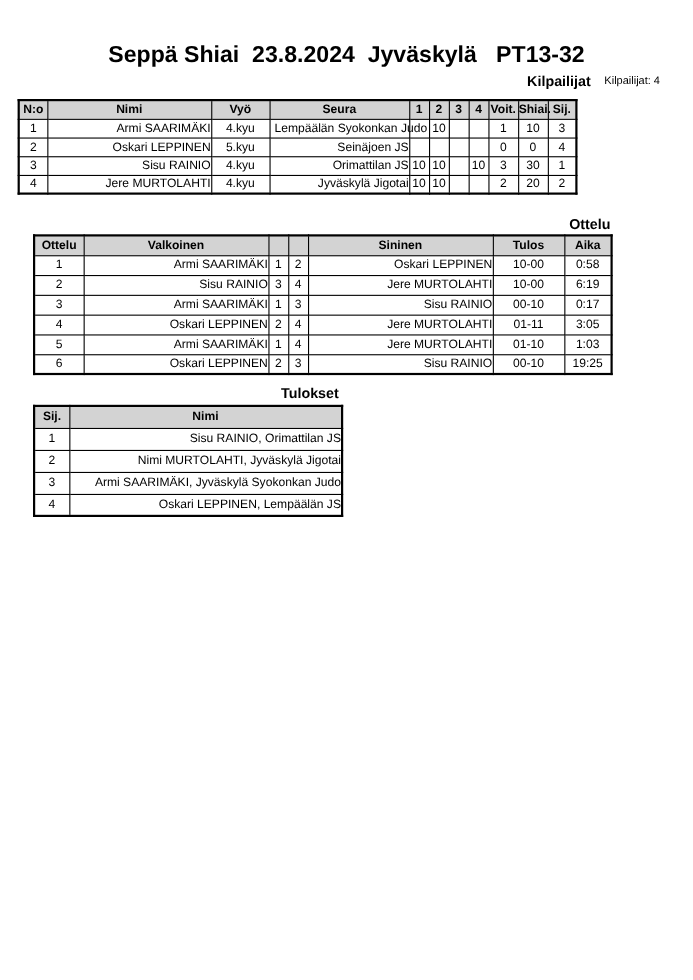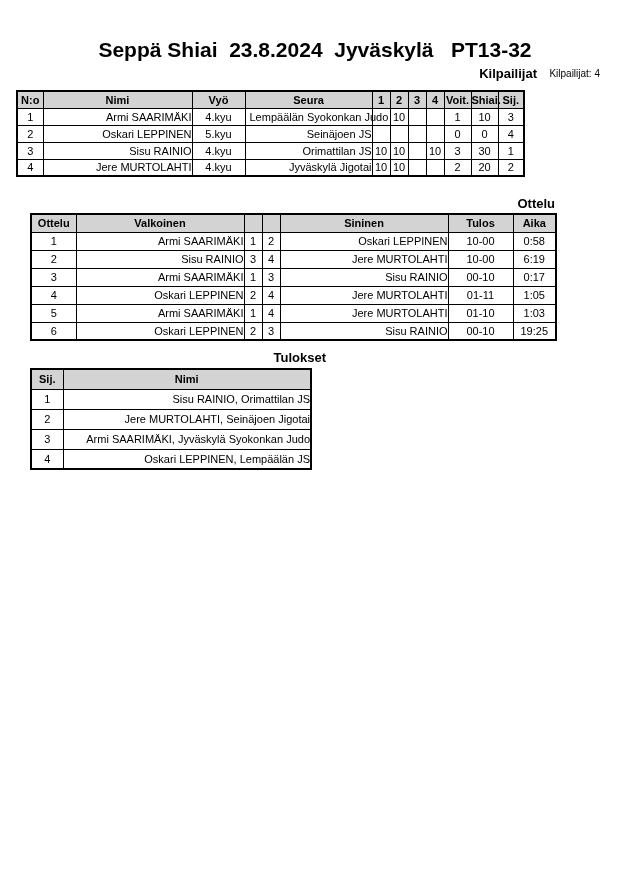--- a/index.html
+++ b/index.html
@@ -10,21 +10,21 @@
   }
   .page-title {
     position:absolute; top:38px; left:0; width:630px;
     text-align:center; font-size:21px; font-weight:bold; white-space:pre;
   }
   .section-heading {
     position:absolute; text-align:right; font-size:13px; font-weight:bold;
   }
   .heading-kilpailijat { top:66px; left:30px; width:507px; }
   .heading-ottelut    { top:196px; left:30px; width:525px; }
-  .heading-tulokset   { top:350px; left:46px; width:280px; }
+  .heading-tulokset   { top:350px; left:28px; width:280px; }
   .count-label {
     position:absolute; top:68px; right:30px; font-size:10px;
   }
   table {
     position:absolute; border-collapse:collapse; table-layout:fixed;
     border:2px solid #000; font-size:11px;
   }
   th, td {
     border:1px solid #000; vertical-align:middle; white-space:nowrap;
     overflow:visible;
@@ -178,21 +178,21 @@
     <td class="c">00-10</td>
     <td class="c">0:17</td>
   </tr>
   <tr>
     <td class="c">4</td>
     <td class="l">Oskari LEPPINEN</td>
     <td class="c">2</td>
     <td class="c">4</td>
     <td class="l">Jere MURTOLAHTI</td>
     <td class="c">01-11</td>
-    <td class="c">1:05</td>
+    <td class="c">3:05</td>
   </tr>
   <tr>
     <td class="c">5</td>
     <td class="l">Armi SAARIMÄKI</td>
     <td class="c">1</td>
     <td class="c">4</td>
     <td class="l">Jere MURTOLAHTI</td>
     <td class="c">01-10</td>
     <td class="c">1:03</td>
   </tr>
@@ -219,21 +219,21 @@
       <tr>
     <th>Sij.</th>
     <th>Nimi</th>
   </tr>
   <tr>
     <td class="c">1</td>
     <td class="l">Sisu RAINIO, Orimattilan JS</td>
   </tr>
   <tr>
     <td class="c">2</td>
-    <td class="l">Jere MURTOLAHTI, Seinäjoen Jigotai</td>
+    <td class="l">Nimi MURTOLAHTI, Jyväskylä Jigotai</td>
   </tr>
   <tr>
     <td class="c">3</td>
     <td class="l">Armi SAARIMÄKI, Jyväskylä Syokonkan Judo</td>
   </tr>
   <tr>
     <td class="c">4</td>
     <td class="l">Oskari LEPPINEN, Lempäälän JS</td>
   </tr>
 </tbody>

